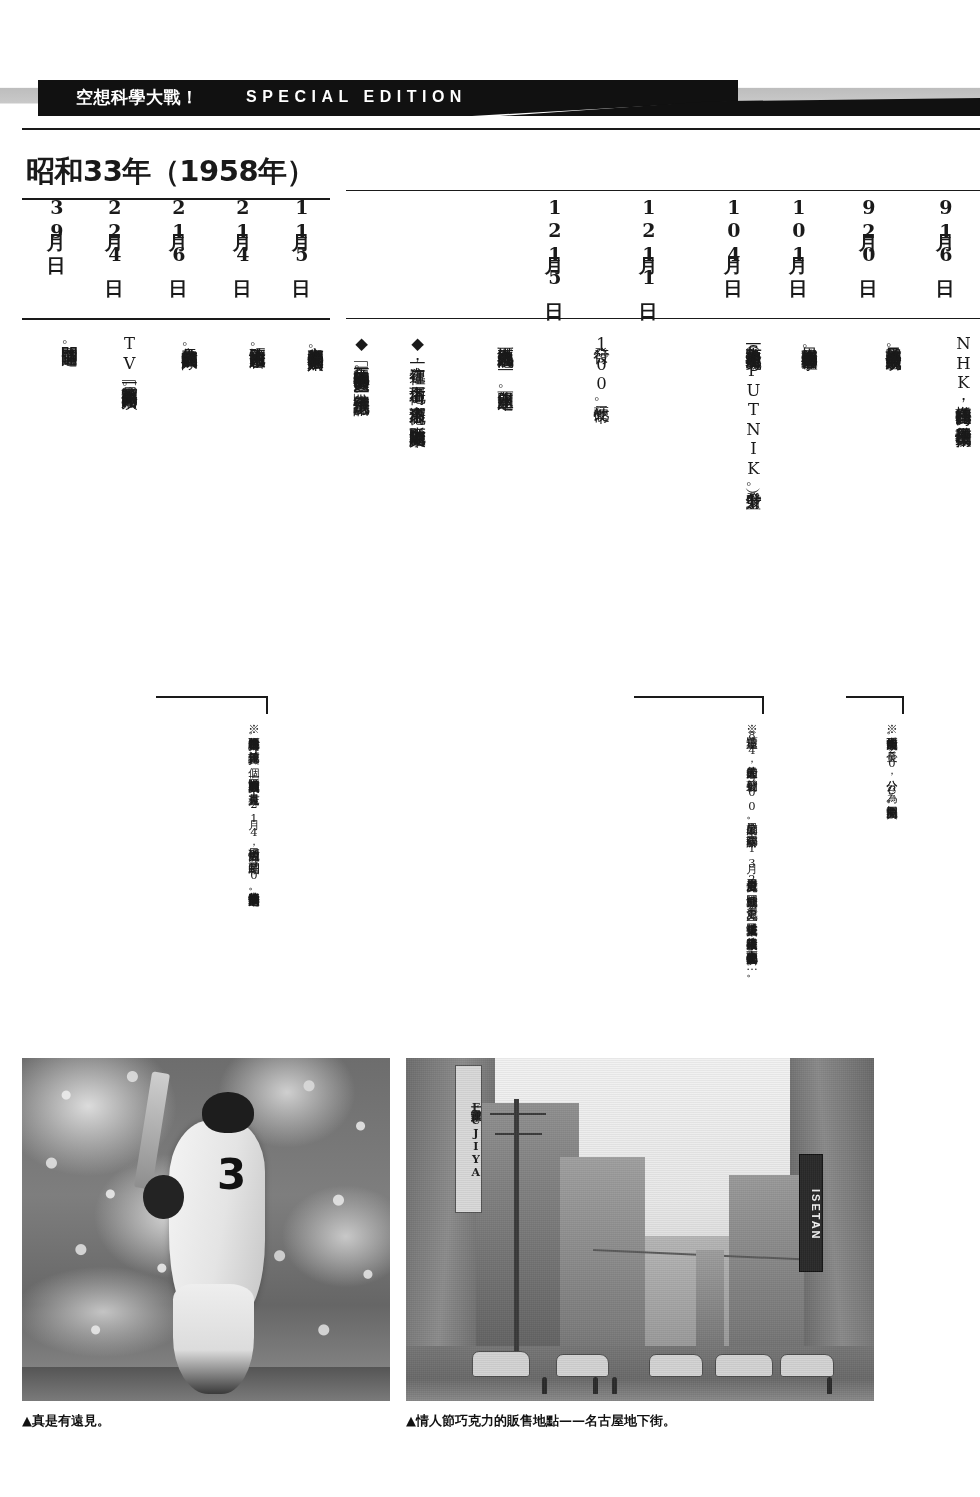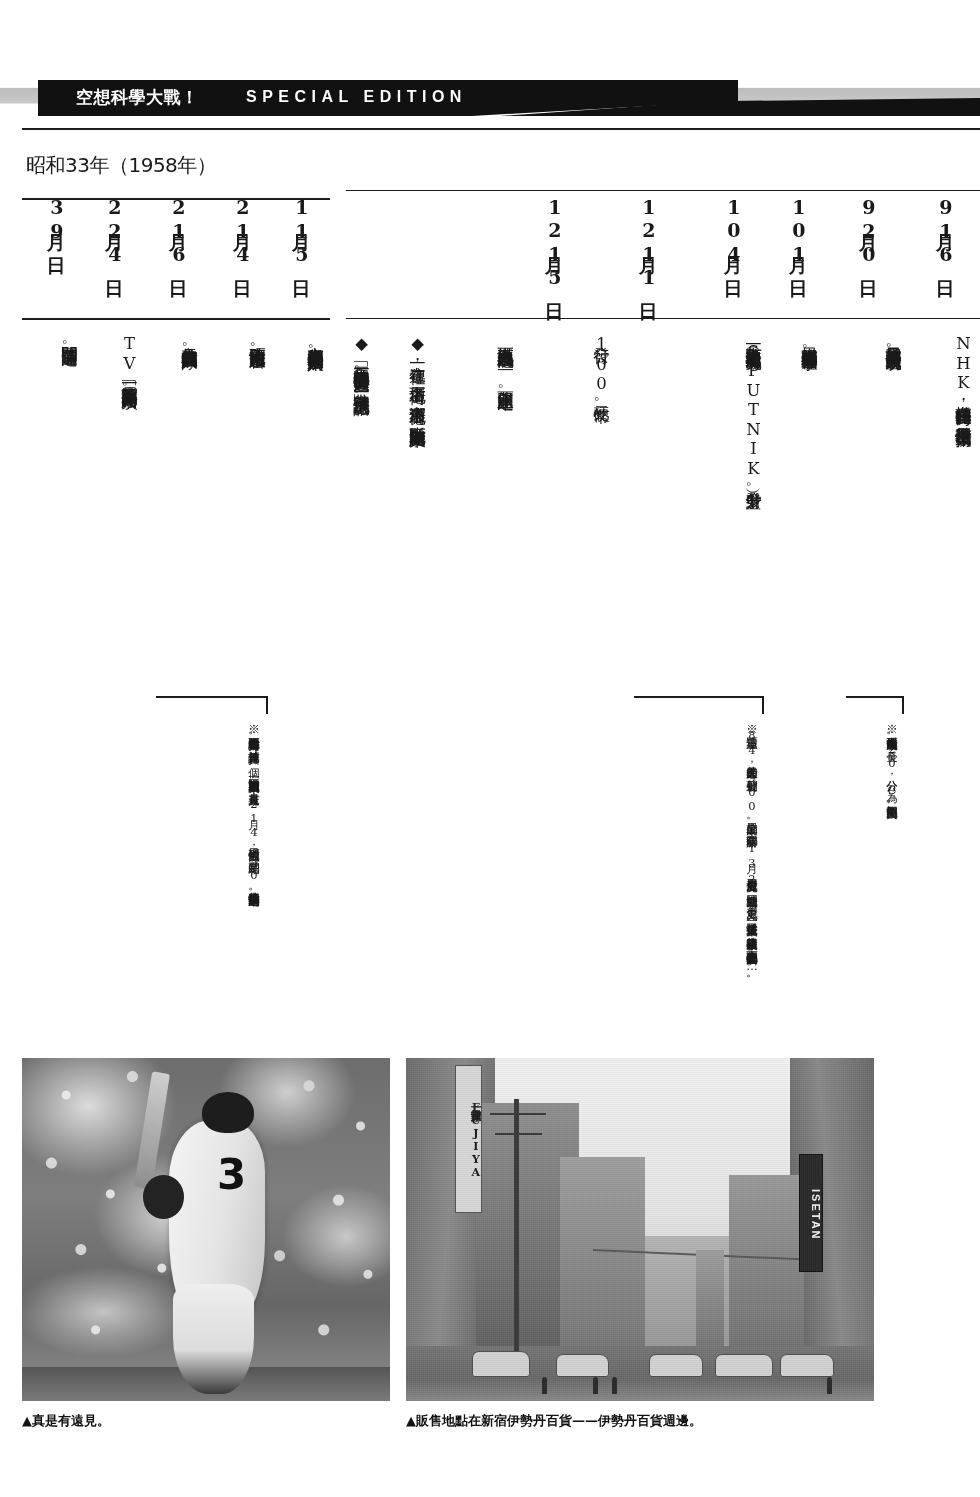--- a/index.html
+++ b/index.html
@@ -45,21 +45,21 @@
     font-family:"Liberation Sans",sans-serif;
   }
   .band-rule{
     position:absolute; left:22px; top:128px; width:958px; height:0;
     border-top:2.2px solid #1a1a1a;
   }
 
   
   .page-title{
     position:absolute; left:26px; top:152px;
-    font-size:20px; font-weight:normal; letter-spacing:-0.5px;
+    font-size:29px; font-weight:bold; letter-spacing:-0.5px;
     font-family:"DejaVu Sans","Liberation Sans",sans-serif;
     white-space:nowrap;
   }
 
   
   .rule{position:absolute;height:0;border-top:2.2px solid #1a1a1a;}
   .rule-thin{position:absolute;height:0;border-top:1.4px solid #1a1a1a;}
 
   
   .panel{position:absolute;top:196px;}
@@ -378,13 +378,13 @@
   <div class="st-car" style="left:32%;width:11%;height:6%;"></div>
   <div class="st-car" style="left:52%;width:11%;height:6%;"></div>
   <div class="st-car" style="left:66%;width:12%;height:6%;"></div>
   <div class="st-car" style="left:80%;width:11%;height:6%;"></div>
   <div class="st-ped" style="left:29%;"></div>
   <div class="st-ped" style="left:40%;"></div>
   <div class="st-ped" style="left:44%;"></div>
   <div class="st-ped" style="left:90%;"></div>
   <div class="st-grain"></div>
 </div>
-<div class="caption" style="left:406px;top:1412px;">▲販售地點在新宿伊勢丹百貨——伊勢丹百貨週邊。</div>
+<div class="caption" style="left:406px;top:1412px;">▲情人節巧克力的販售地點——名古屋地下街。</div>
 
 </body></html>

